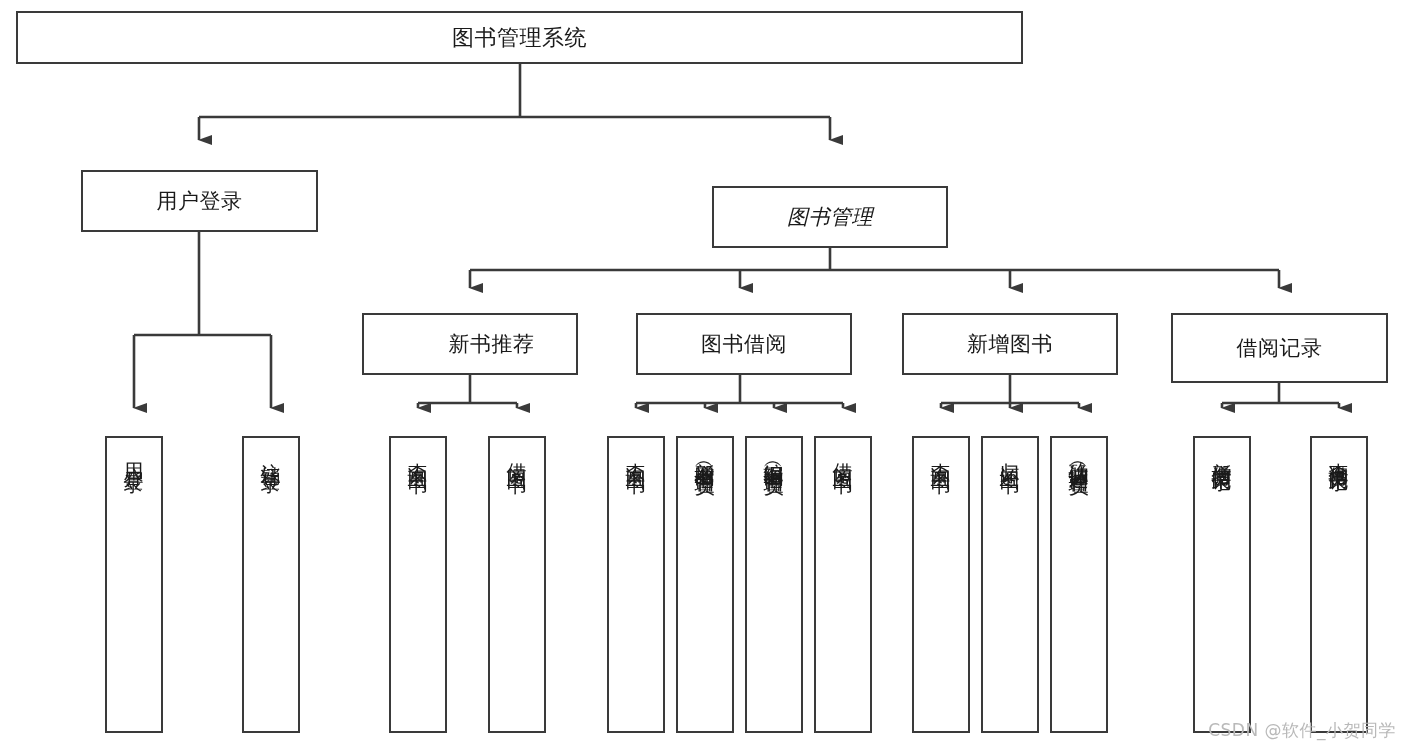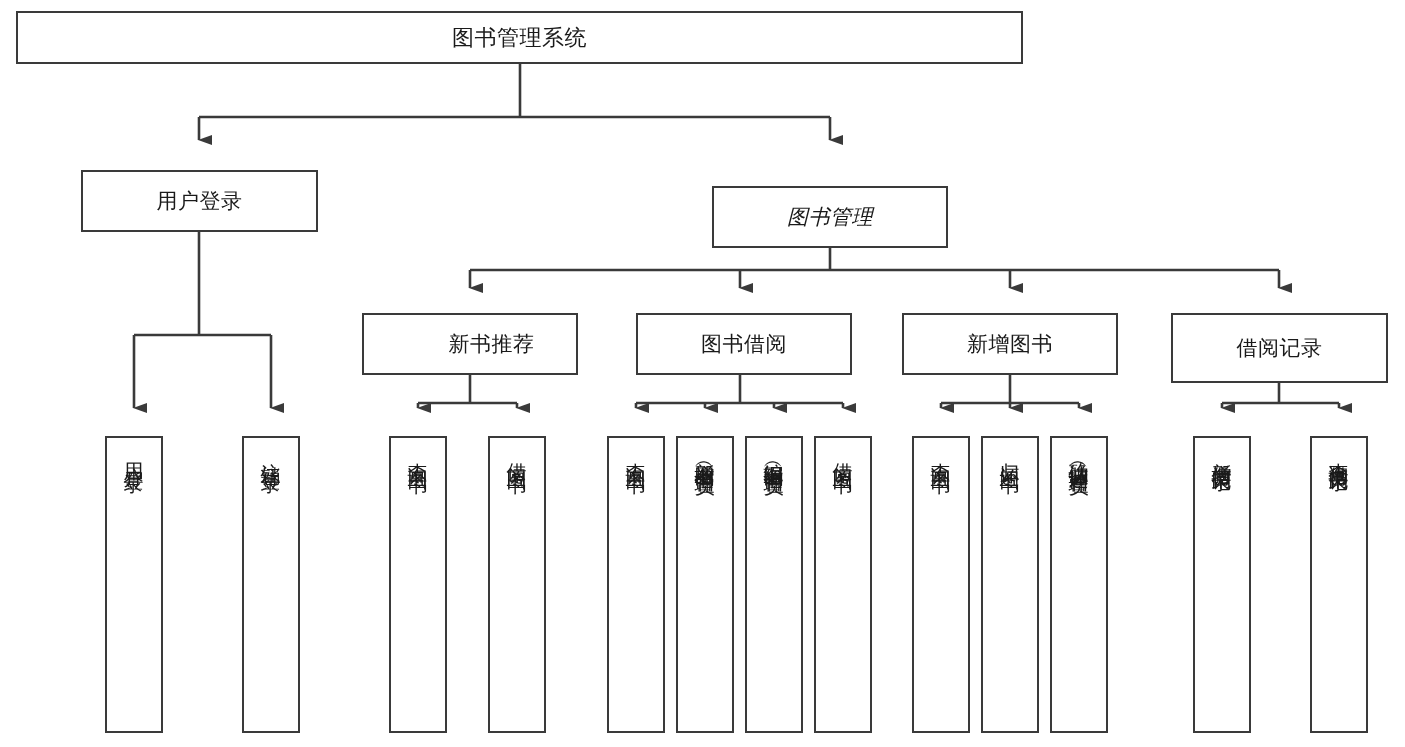--- a/index.html
+++ b/index.html
@@ -207,14 +207,15 @@
   </div>
 
   <div class="node v tall" style="left:1193px; top:436px; width:58px; height:297px;">
     <span class="node-label">新增借阅记录</span>
   </div>
 
   <div class="node v tall" style="left:1310px; top:436px; width:58px; height:297px;">
     <span class="node-label">查询借阅记录</span>
   </div>
 
+  <div id="watermark">CSDN @软件_小贺同学</div>
 
 </div>
 
 </body></html>

